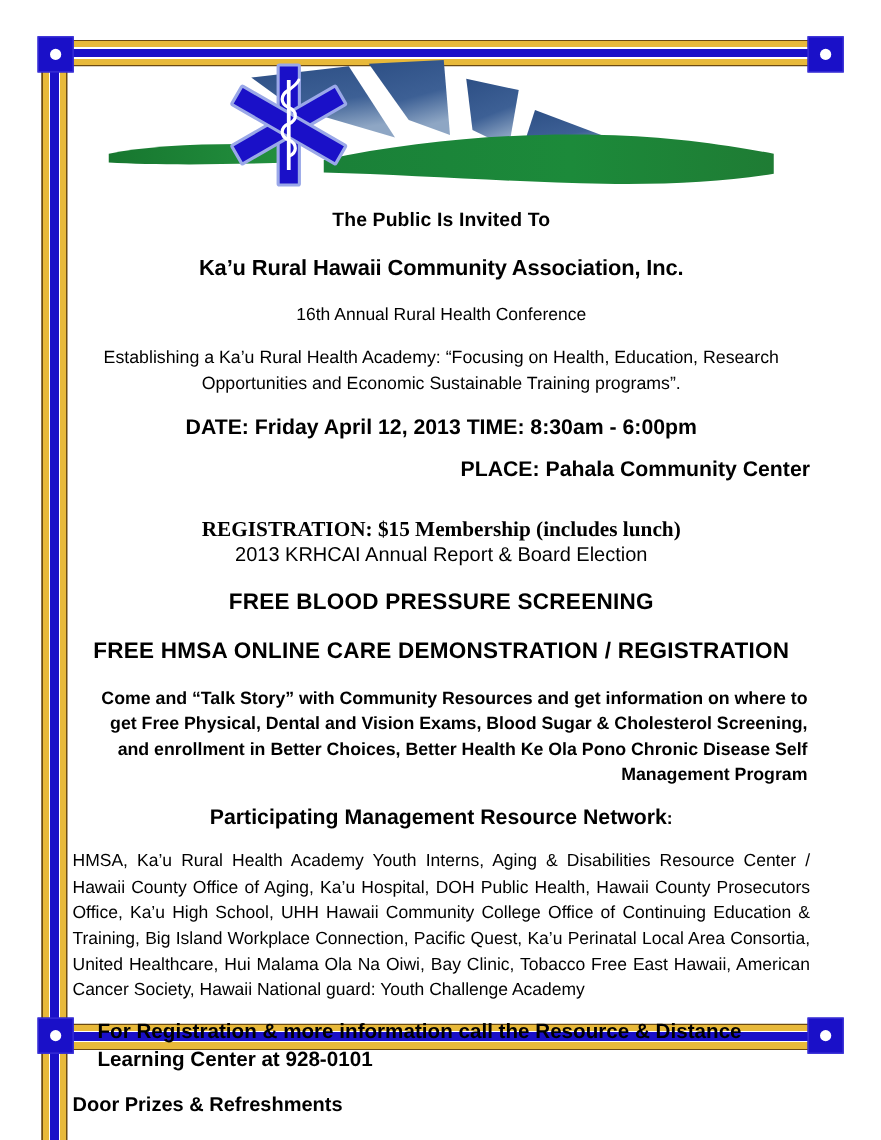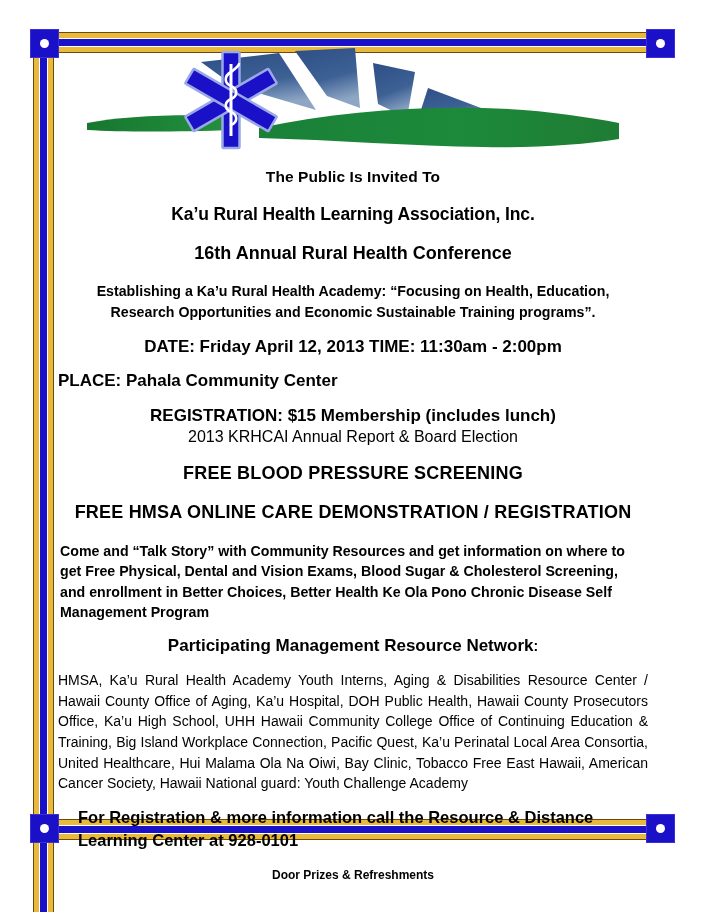--- a/index.html
+++ b/index.html
@@ -110,69 +110,70 @@
     letter-spacing: 0.1px;
   }
   .org {
     font-size: 17.5px;
     font-weight: bold;
     text-align: center;
     margin-bottom: 18px;
     letter-spacing: -0.1px;
   }
   .conf {
-    font-size: 18px;
-    font-weight: bold;
+    font-size: 14px;
+    font-weight: normal;
     text-align: center;
     margin-bottom: 17px;
   }
   .theme {
     font-size: 14.2px;
-    font-weight: bold;
+    font-weight: normal;
     text-align: center;
     line-height: 1.45;
     margin: 0 8px 15px 8px;
   }
   .datetime {
     font-size: 17px;
     font-weight: bold;
     text-align: center;
     margin-bottom: 14px;
   }
   .place {
     font-size: 17px;
     font-weight: bold;
-    text-align: left;
-    margin-bottom: 15px;
+    text-align: right;
+    margin-bottom: 28px;
   }
   .registration {
     font-size: 17px;
     font-weight: bold;
     text-align: center;
     margin-bottom: 2px;
+    font-family: Liberation Serif, serif;
   }
   .report {
     font-size: 16px;
     font-weight: normal;
     text-align: center;
     margin-bottom: 17px;
   }
   .free-line {
     font-size: 18px;
     font-weight: bold;
     text-align: center;
     margin-bottom: 18px;
     letter-spacing: 0.2px;
   }
   .free-line.second { }
 
   .talkstory {
     font-size: 14.2px;
     font-weight: bold;
-    text-align: left;
+    text-align: right;
     line-height: 1.42;
     margin: 0 2px 14px 2px;
   }
   .network-head {
     font-size: 17px;
     font-weight: bold;
     text-align: center;
     margin-bottom: 14px;
   }
   .network-head .colon { font-size: 14px; }
@@ -187,23 +188,22 @@
   }
 
   .callout {
     font-size: 16.5px;
     font-weight: bold;
     text-align: left;
     line-height: 1.38;
     margin: 0 20px 16px 20px;
   }
   .doorprize {
-    font-size: 12px;
-    font-weight: bold;
-    text-align: center;
+    font-size: 16px;
+    font-weight: bold;
   }
 </style>
 </head>
 <body>
 
 <div id="page">
 
   <div class="frame">
     <div class="bar bar-top"></div>
     <div class="bar bar-bottom"></div>
@@ -256,25 +256,25 @@
           </g>
 
           <rect x="20.5" y="12" width="3" height="72" fill="#ffffff"></rect>
           <path d="M22,20 C15,24 15,31 22,34 C29,37 29,44 22,47 C15,50 15,57 22,60 C29,63 29,70 22,73" fill="none" stroke="#ffffff" stroke-width="2.6" stroke-linecap="round"></path>
           <path d="M22,20 C26,17 29,15 30,12" fill="none" stroke="#ffffff" stroke-width="2.4" stroke-linecap="round"></path>
         </g>
       </svg>
     </div>
 
     <div class="invite">The Public Is  Invited To</div>
-    <div class="org">Ka’u Rural Health Learning Association, Inc.</div>
+    <div class="org">Ka’u Rural Hawaii Community Association, Inc.</div>
     <div class="conf">16th Annual Rural Health  Conference</div>
     <div class="theme">Establishing a Ka’u Rural Health Academy: “Focusing on Health, Education, Research Opportunities and Economic Sustainable Training programs”.</div>
 
-    <div class="datetime">DATE:  Friday April 12, 2013     TIME:  11:30am - 2:00pm</div>
+    <div class="datetime">DATE:  Friday April 12, 2013     TIME:  8:30am - 6:00pm</div>
     <div class="place">PLACE:  Pahala Community Center</div>
 
     <div class="registration">REGISTRATION:  $15  Membership  (includes lunch)</div>
     <div class="report">2013 KRHCAI Annual Report &amp; Board Election</div>
 
     <div class="free-line">FREE BLOOD PRESSURE SCREENING</div>
     <div class="free-line second">FREE HMSA ONLINE CARE DEMONSTRATION / REGISTRATION</div>
 
     <div class="talkstory">Come and “Talk Story” with  Community Resources and get information on where to get Free Physical, Dental and Vision Exams,  Blood Sugar &amp; Cholesterol Screening, and enrollment in Better Choices, Better Health Ke Ola Pono  Chronic Disease  Self Management Program</div>
 

